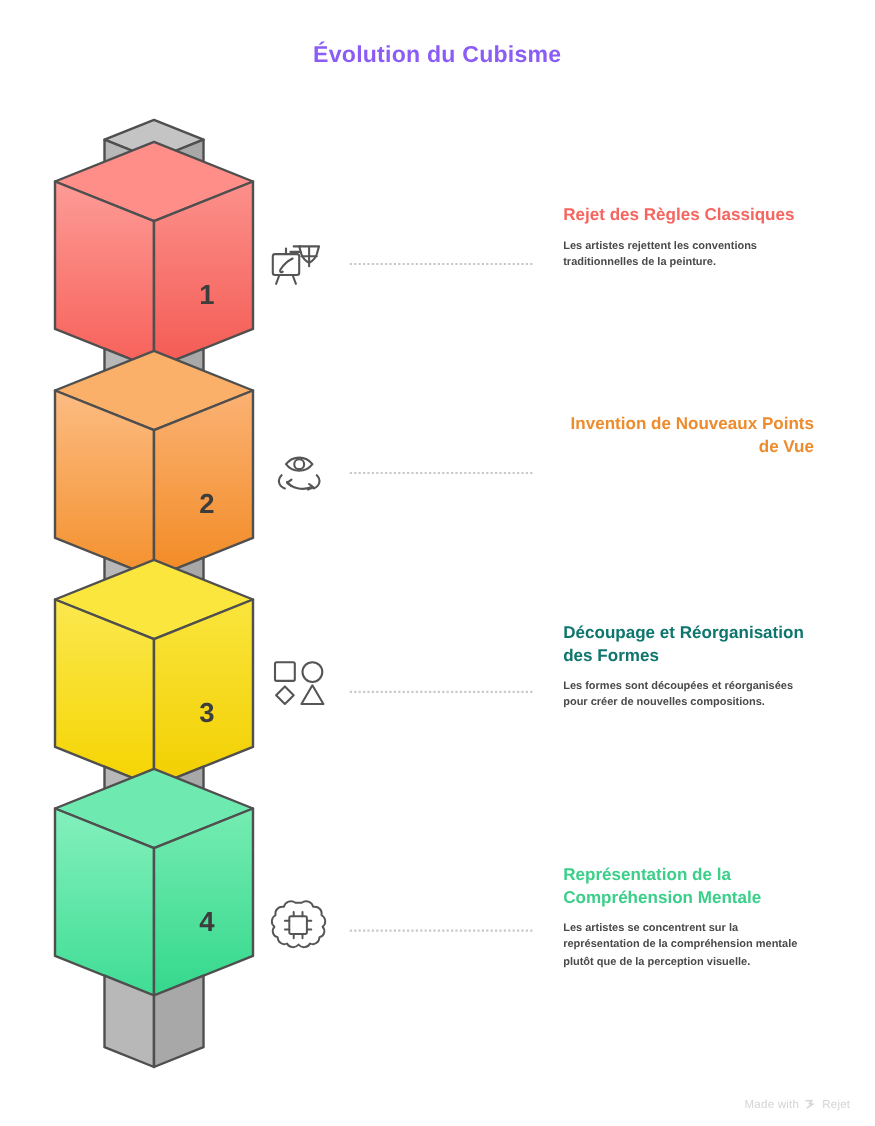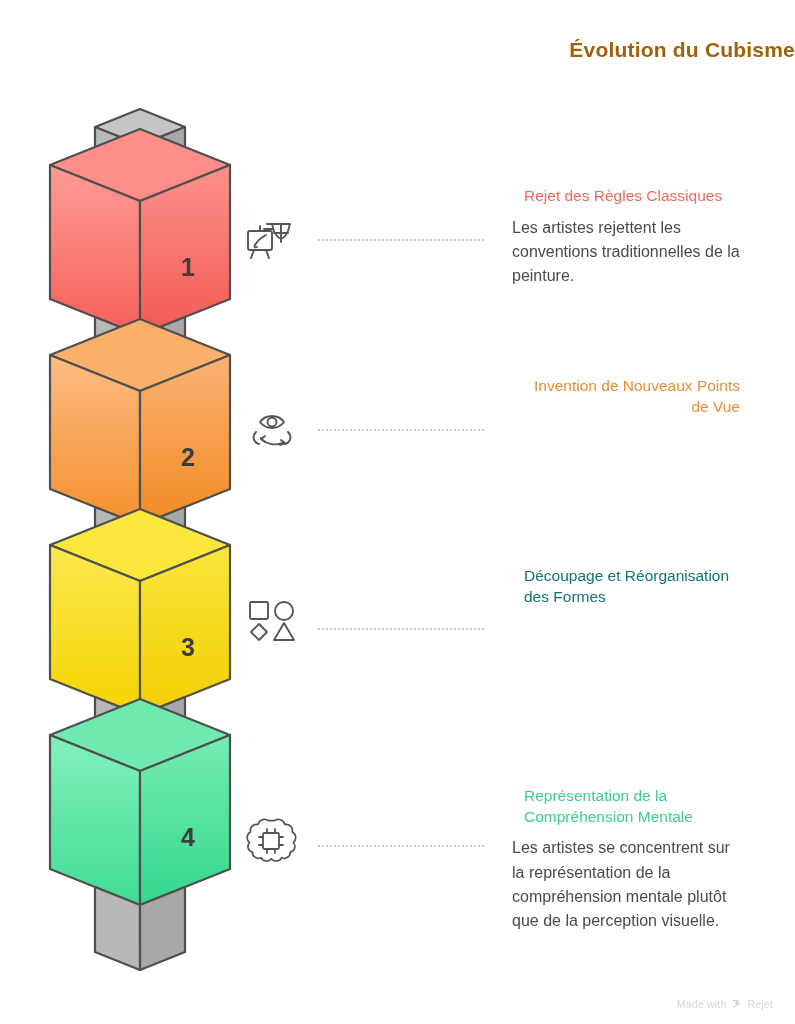--- a/index.html
+++ b/index.html
@@ -12,24 +12,24 @@
     width: 795px; height: 1024px;
     position: relative;
     font-family: "Liberation Sans", "DejaVu Sans", sans-serif;
     overflow: hidden;
   }
 
   
   #page-title {
     position: absolute;
     top: 38px; left: 0; width: 795px;
-    text-align: right;
+    text-align: center;
     font-size: 21px;
     font-weight: bold;
-    color: #a16207;
+    color: #8b5cf6;
     letter-spacing: 0.2px;
   }
 
   
   #tower {
     position: absolute;
     left: 40px; top: 95px;
     width: 220px; height: 900px;
   }
   #tower svg { display: block; }
@@ -52,29 +52,30 @@
     border-top: 2px dotted #c9c9c9;
   }
 
   .step-text {
     position: absolute;
     left: 512px;
     width: 228px;
   }
   .step-heading {
     font-size: 15.5px;
-    font-weight: normal;
+    font-weight: bold;
     line-height: 1.33;
-    margin: 0 0 9px 12px;
+    margin: 0 0 9px 0;
   }
   .step-desc {
-    font-size: 16px;
+    font-size: 10px;
     line-height: 1.52;
     color: #4a4a4a;
     margin: 0;
+    font-weight: bold;
   }
 
   
   #footer-watermark {
     position: absolute;
     right: 22px; bottom: 14px;
     display: flex; align-items: flex-start; gap: 5px;
     font-size: 10.5px;
     color: #d4d4d4;
     letter-spacing: 0.2px;
@@ -232,20 +233,21 @@
     <svg viewBox="0 0 58 58" fill="none" stroke="#555" stroke-width="1.9" stroke-linecap="round" stroke-linejoin="round">
       <rect x="7" y="10" width="18" height="17" rx="1.5"></rect>
       <circle cx="41" cy="19" r="9"></circle>
       <path d="M16 32 l8 8 l-8 8 l-8 -8 z"></path>
       <path d="M41 31 l10 17 h-20 z"></path>
     </svg>
   </div>
   <div class="dotted-line" style="top:62px;"></div>
   <div class="step-text" style="top:0px;">
     <p class="step-heading" style="color:#0f766e;">Découpage et Réorganisation des Formes</p>
+    <p class="step-desc">Les formes sont découpées et réorganisées pour créer de nouvelles compositions.</p>
   </div>
 </div>
 
 <div class="step-row" style="top:780px;">
   <div class="step-icon" style="top:32px;">
     <svg viewBox="0 0 58 58" fill="none" stroke="#555" stroke-width="1.8" stroke-linecap="round" stroke-linejoin="round">
       <path d="M29 7 c-4 -3 -10 -1 -11 4 c-5 -1 -9 3 -8 8 c-4 2 -5 8 -1 11
                c-3 3 -2 9 3 10 c0 5 5 8 9 6 c2 4 8 5 11 1 c3 4 9 3 11 -1
                c4 2 9 -1 9 -6 c5 -1 6 -7 3 -10 c4 -3 3 -9 -1 -11
                c1 -5 -3 -9 -8 -8 c-1 -5 -7 -7 -11 -4 z" transform="translate(-2,2) scale(0.95)"></path>

